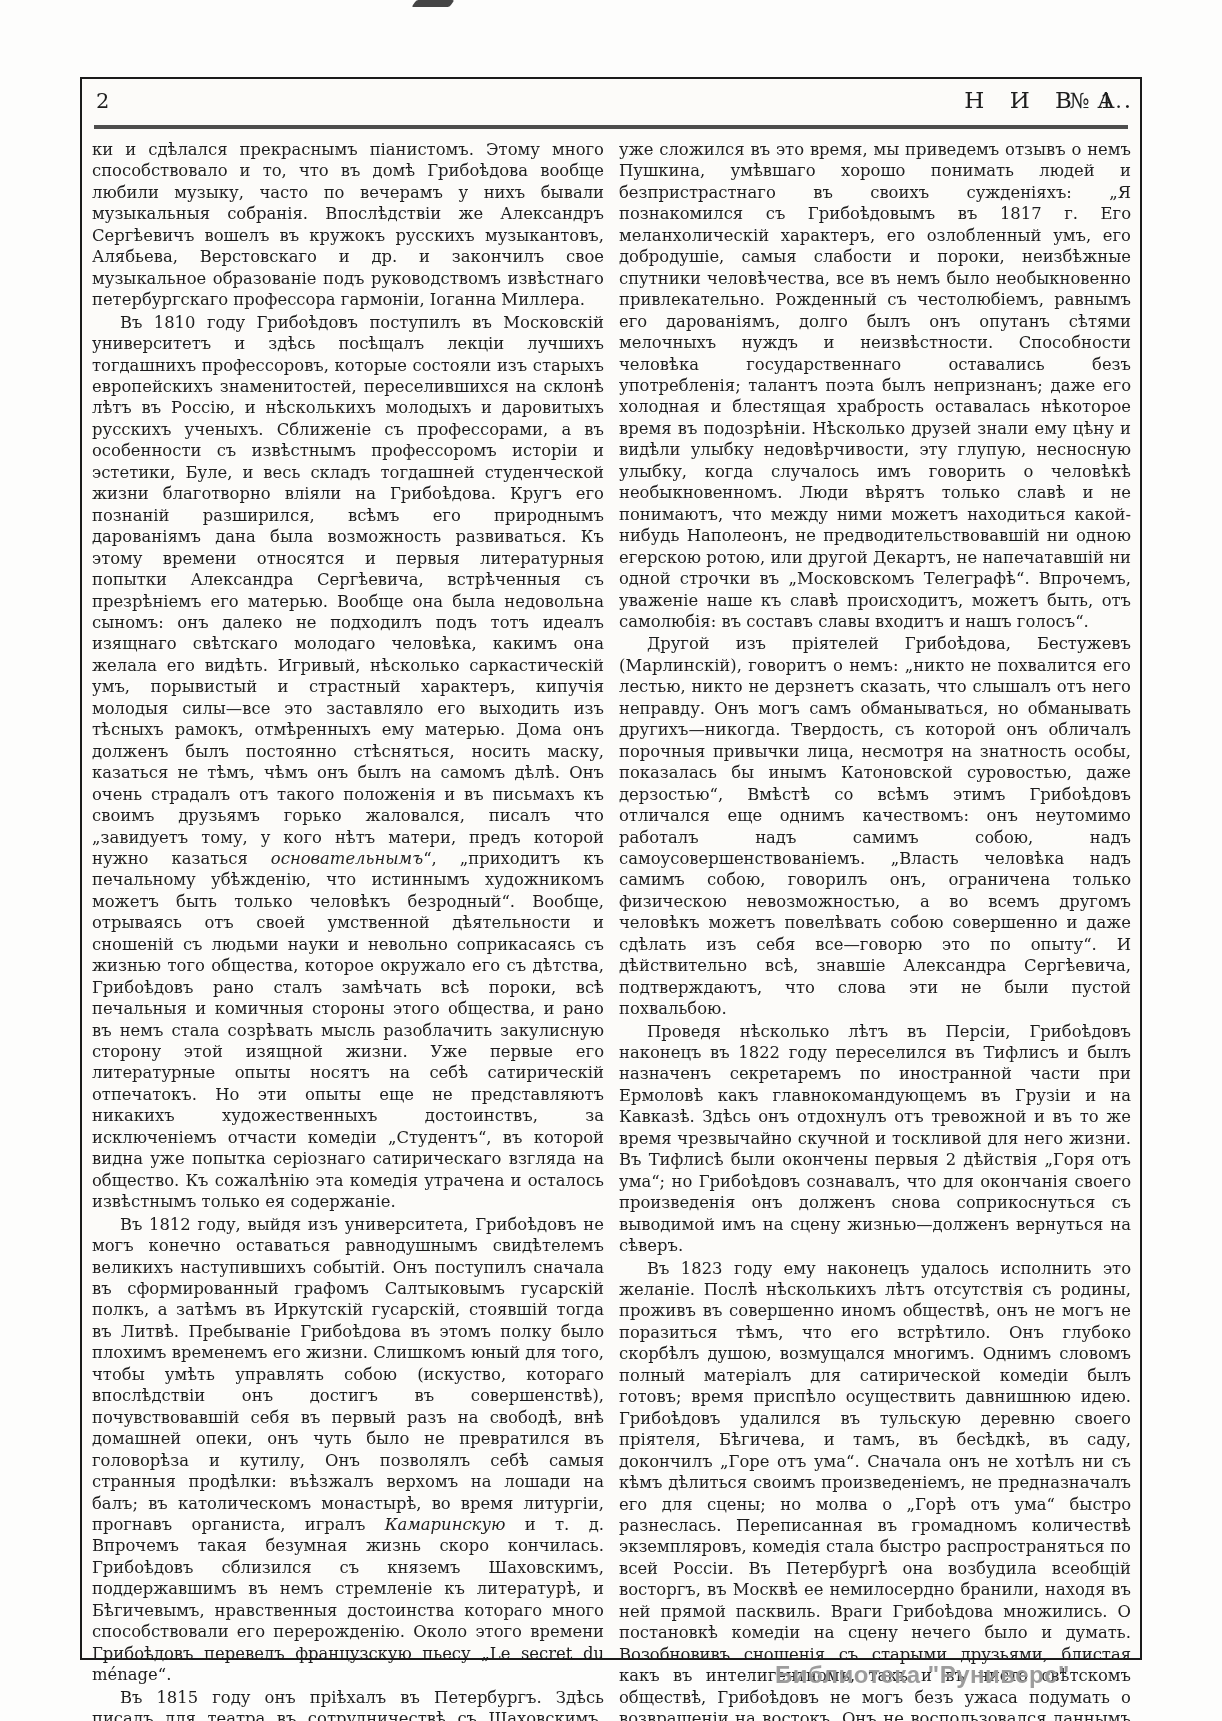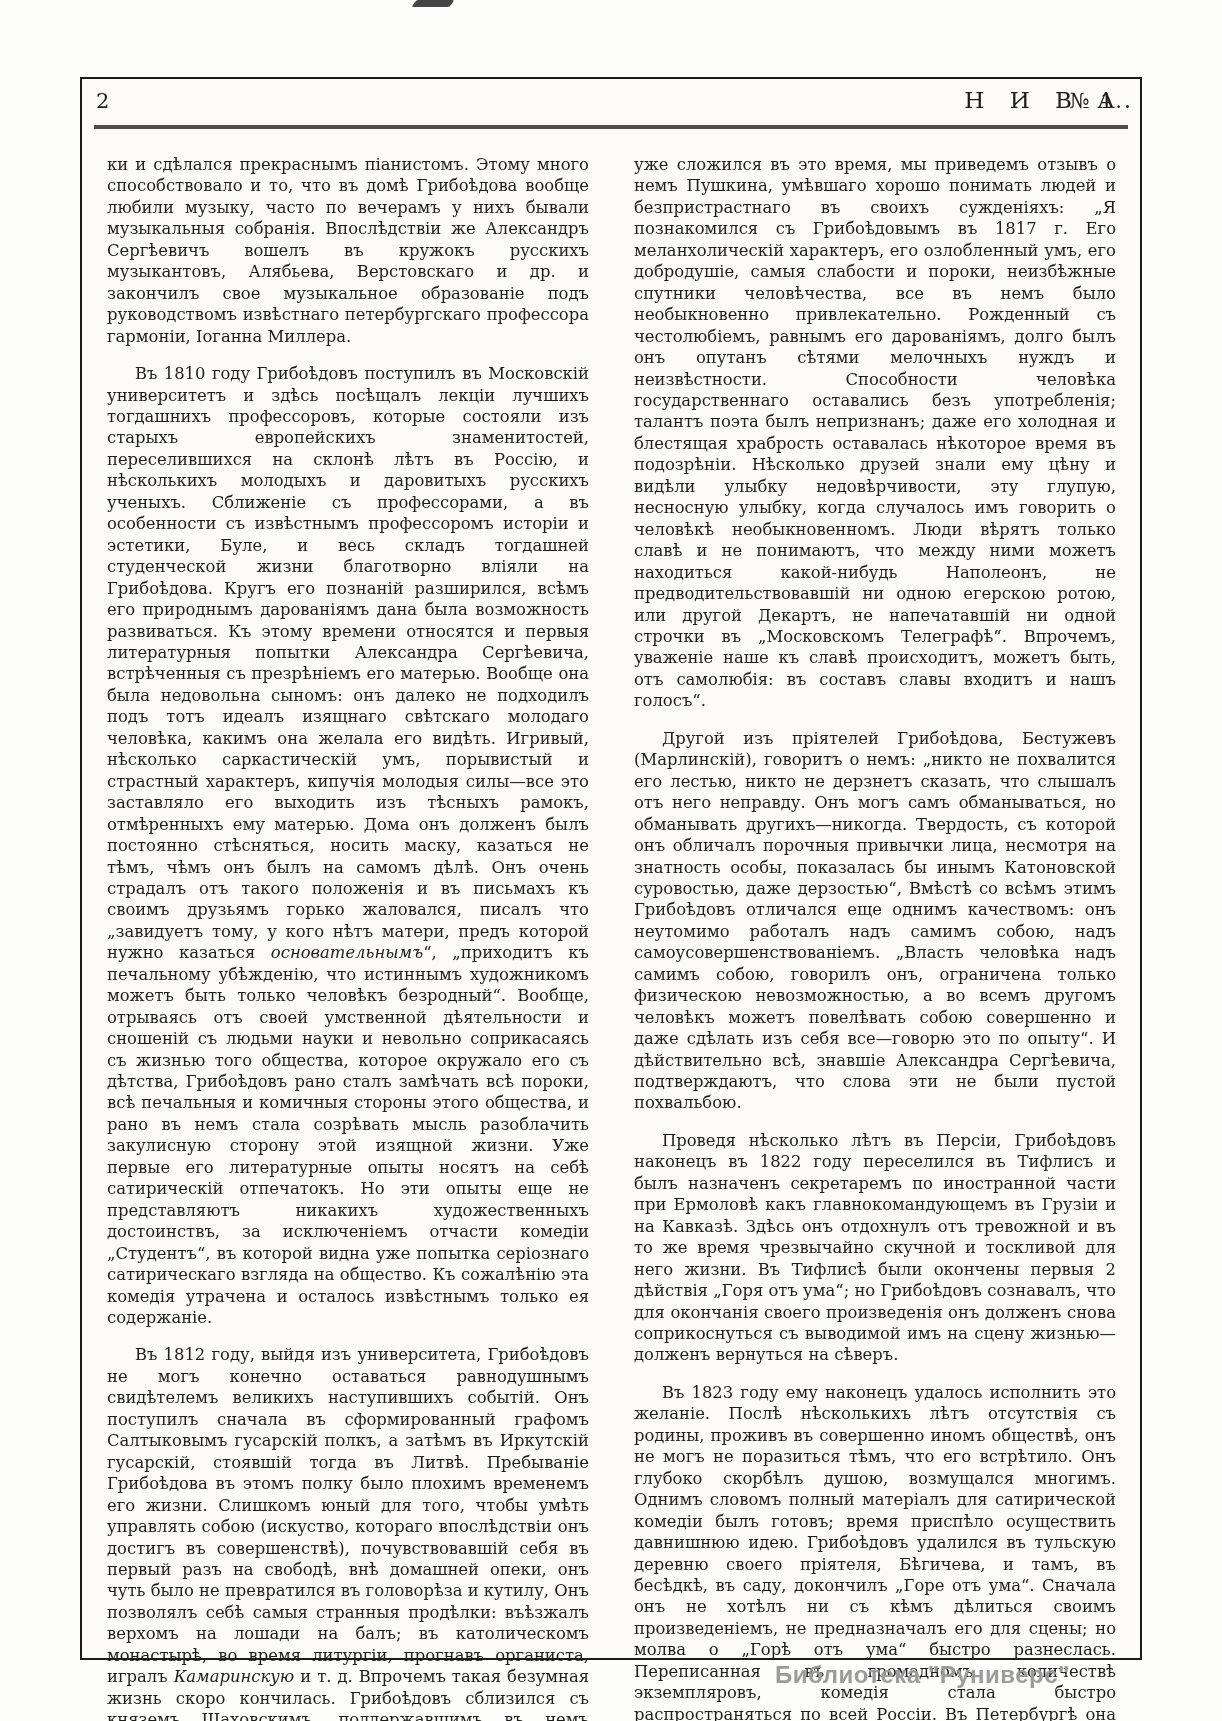--- a/index.html
+++ b/index.html
@@ -35,21 +35,21 @@
   }
   .text-body{
     display:flex;gap:13px;padding:9px 8px 0 9px;
   }
   .column{
     flex:1 1 50%;
     font-size:16.4px;line-height:21.45px;
     text-align:justify;
     text-justify:inter-word;
   }
-  .column p{margin:16px;}
+  .column p{margin:1px;}
   .column p.indent{text-indent:1.7em;}
   .watermark{
     position:absolute;left:0;top:1661px;width:1070px;text-align:right;
     font-family:"Liberation Sans","DejaVu Sans",sans-serif;
     font-weight:700;font-size:24px;color:#9c9c9c;letter-spacing:.5px;
   }
 </style>
 </head>
 <body>
 

